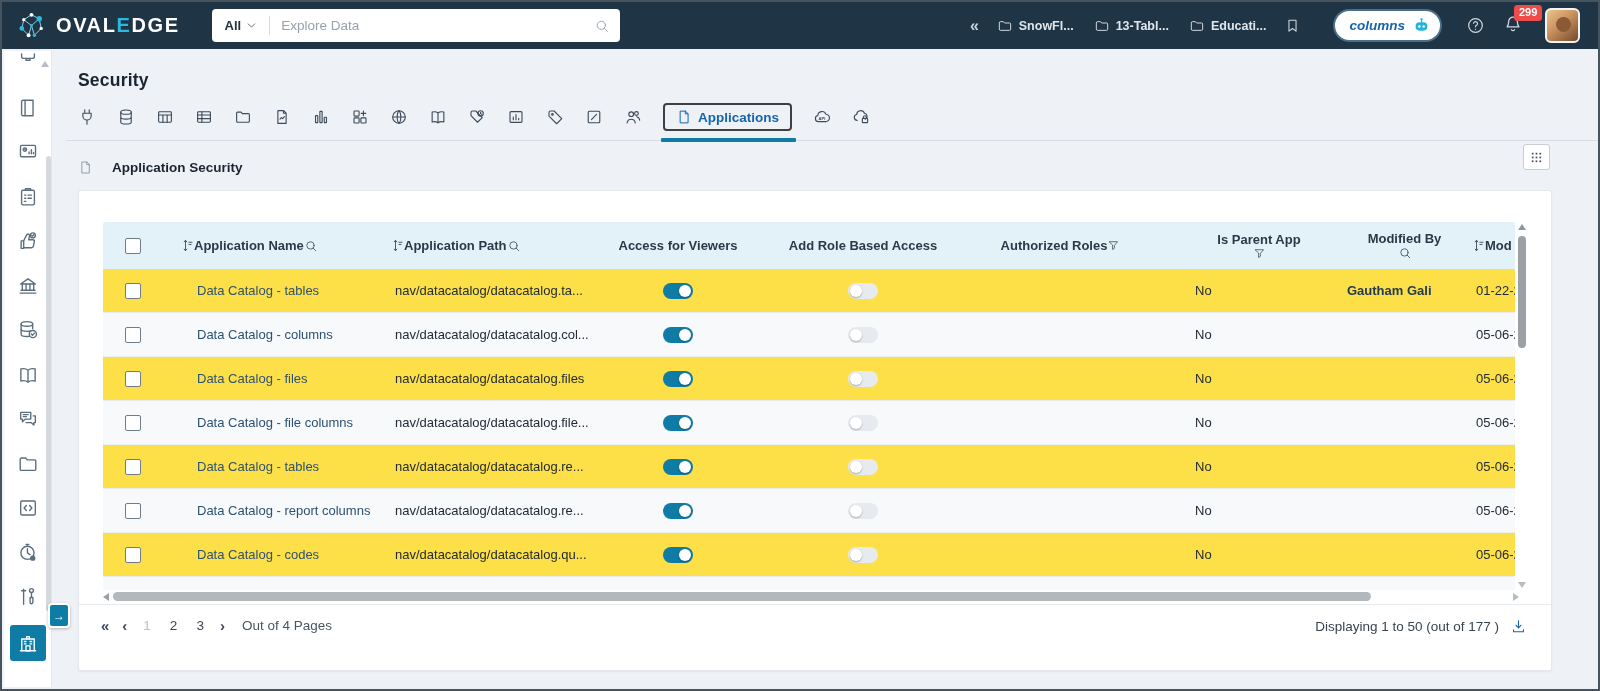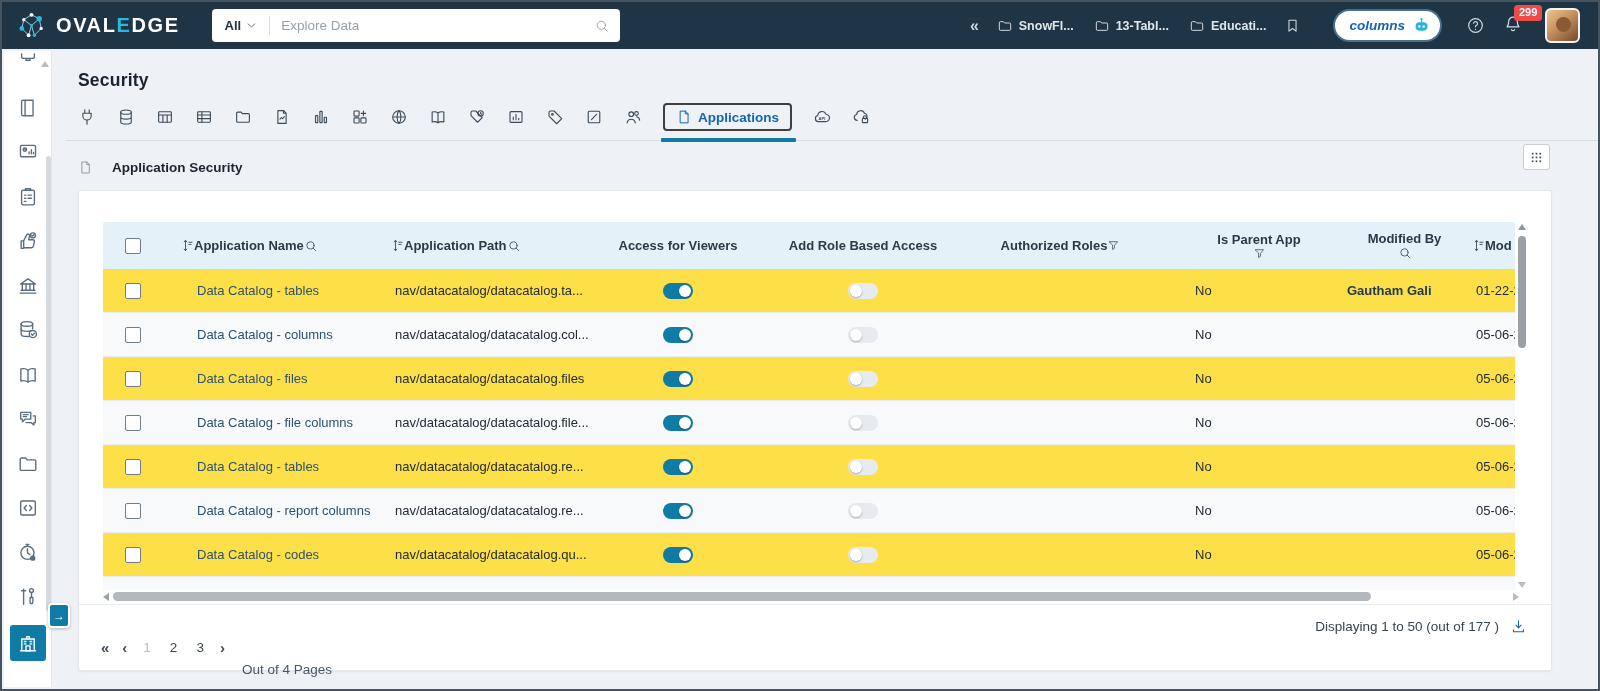--- a/index.html
+++ b/index.html
@@ -109,21 +109,21 @@
   .h-left { width:0; height:0; border-top:4px solid transparent; border-bottom:4px solid transparent; border-right:6px solid #9aa0a6; margin-right:4px; }
   .h-thumb { width:1258px; height:9px; background:#b3b8bd; border-radius:5px; }
   .h-right { width:0; height:0; border-top:4px solid transparent; border-bottom:4px solid transparent; border-left:6px solid #b6bcc2; margin-left:auto; }
 
   
   .pagination { position:absolute; left:0; right:0; bottom:0; height:66px; border-top:1px solid #e7ebee; display:flex; align-items:flex-start; padding:13px 24px 0 22px; }
   .pg-left { display:flex; align-items:center; gap:13px; font-size:13.5px; color:#3a4653; }
   .pg-nav { font-size:15px; font-weight:700; color:#3e4b5b; cursor:pointer; line-height:1; }
   .page-num { cursor:pointer; color:#3a4653; padding:0 3px; }
   .page-num.current { color:#b9c1c9; }
-  .pg-outof { color:#4a5663; margin-left:4px;margin-top:44px; }
+  .pg-outof { color:#4a5663; margin-left:4px; }
   .pg-right { margin-left:auto; display:flex; align-items:center; gap:11px; }
   .pg-display { font-size:13.5px; color:#39434e; }
   .download-btn { width:17px; height:17px; color:#1565ad; cursor:pointer; }
 </style>
 </head>
 <body>
 
 <div class="frame">
 
   <header class="navbar">

